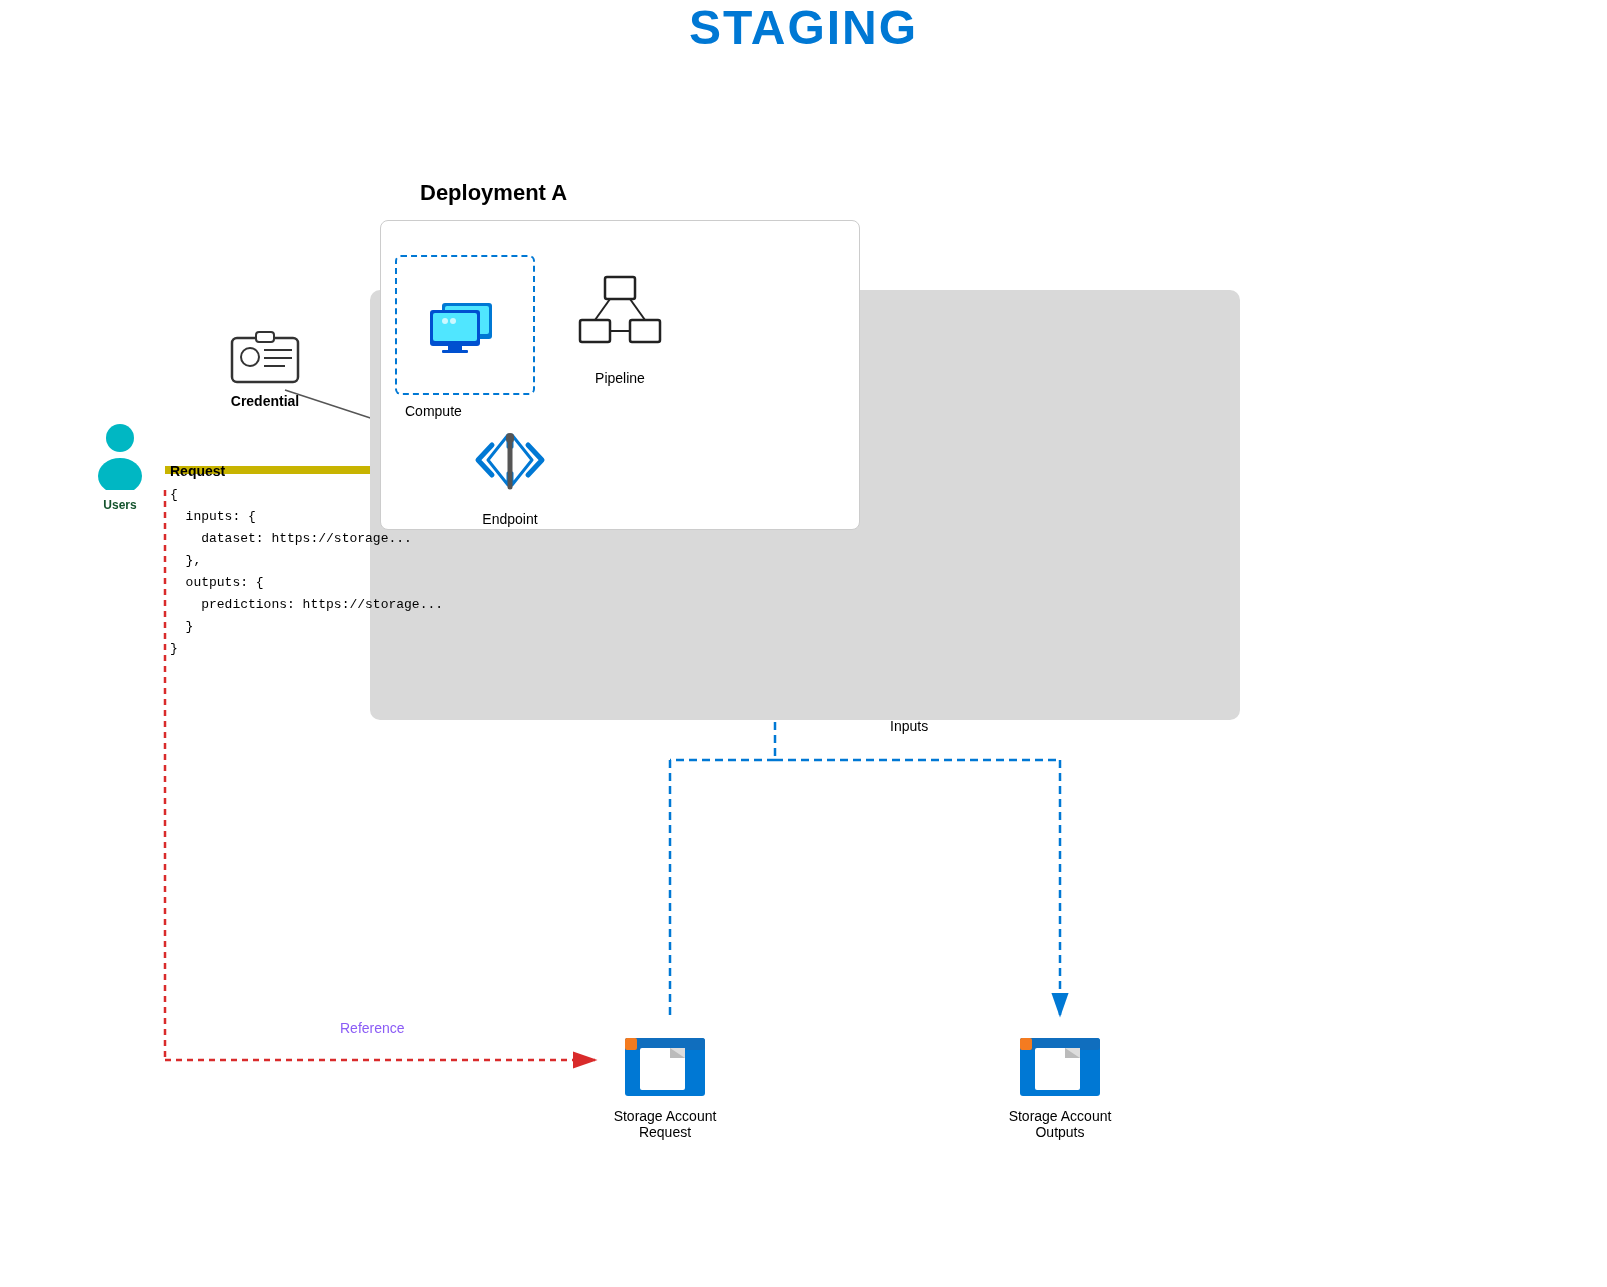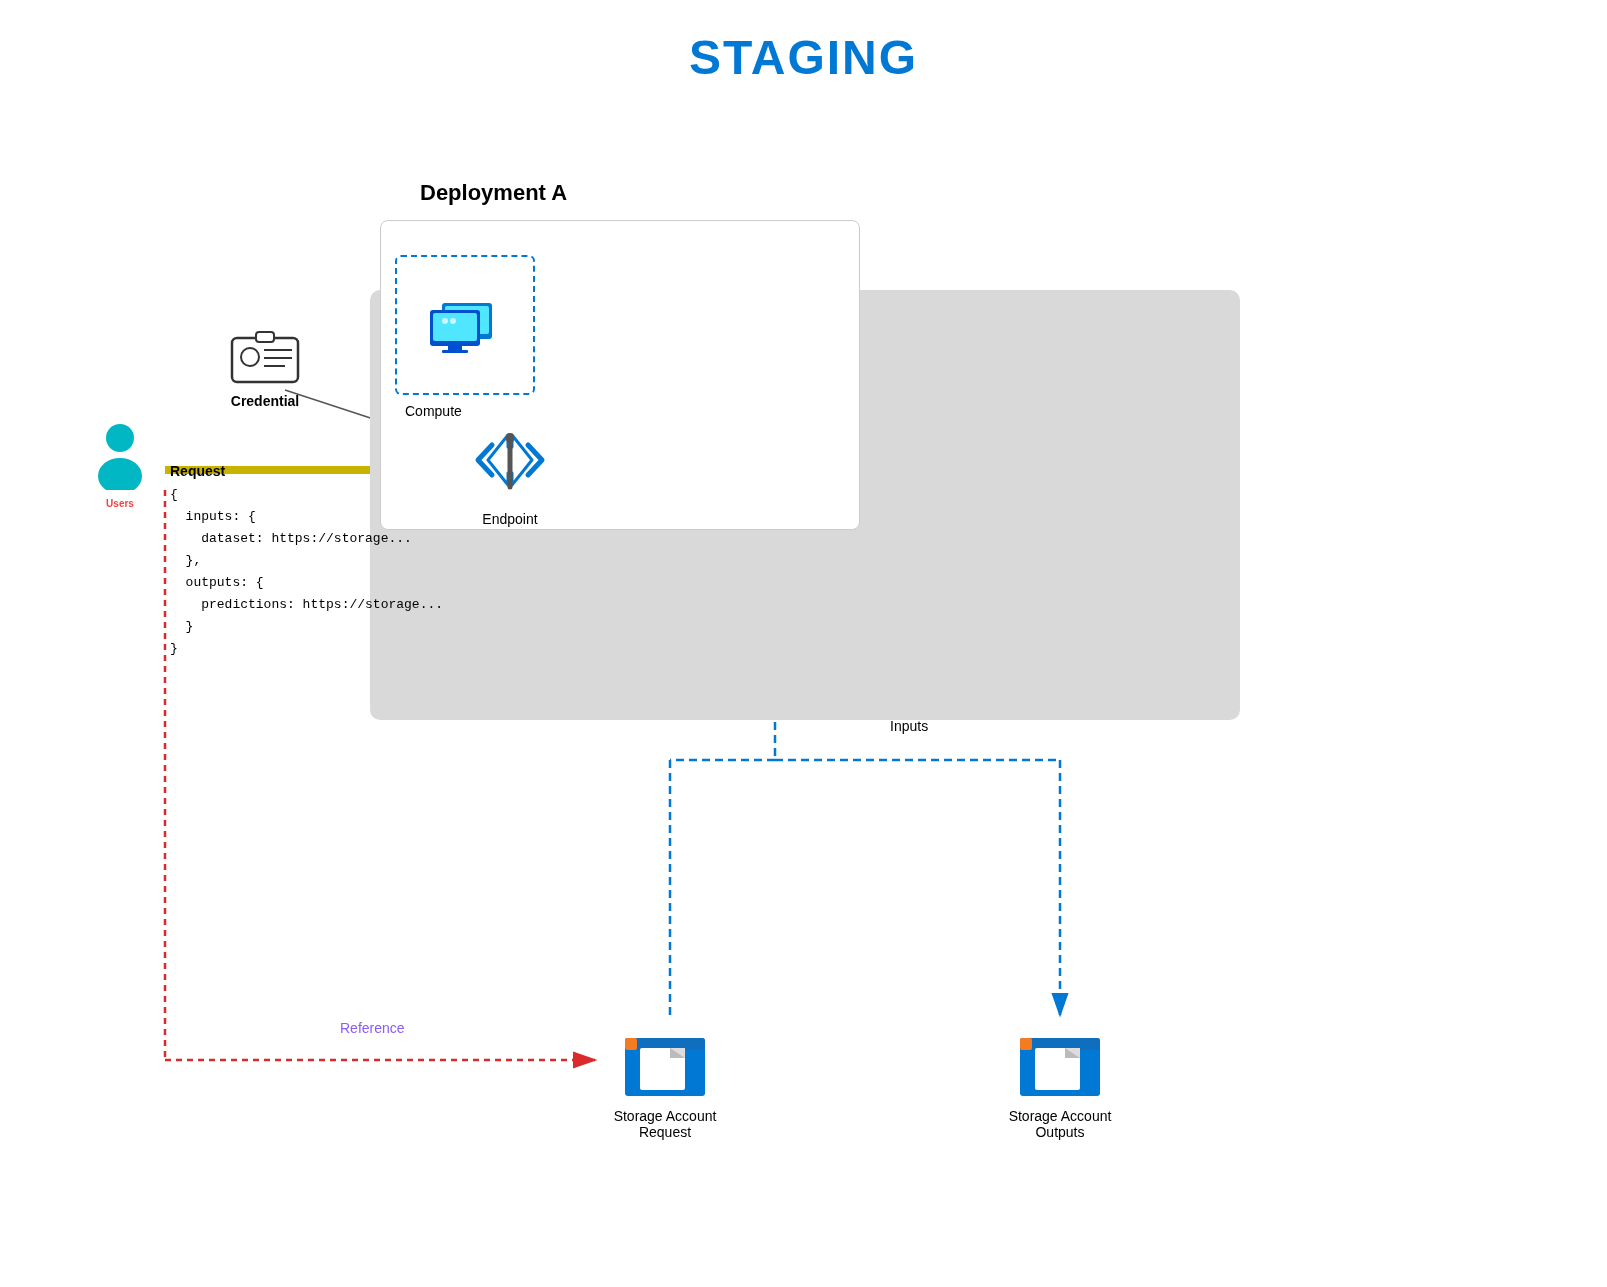--- a/index.html
+++ b/index.html
@@ -7,21 +7,20 @@
       background: #fff;
       font-family: 'Segoe UI', Arial, sans-serif;
       width: 1607px;
       height: 1287px;
       overflow: hidden;
       position: relative;
     }
 
     #page-title {
       text-align: center;
-      padding-top: 30px;
       font-size: 48px;
       font-weight: 900;
       color: #0078d4;
       letter-spacing: 2px;
     }
 
     .diagram-area {
       position: absolute;
       top: 160px;
       left: 50px;
@@ -70,23 +69,23 @@
       width: 80px;
     }
 
     .user-figure {
       width: 60px;
       height: 70px;
       margin: 0 auto;
     }
 
     .users-label {
-      font-size: 10px;
+      font-size: 12px;
       font-weight: 600;
-      color: #ef4444;
+      color: #14532d;
       margin-top: 4px;
     }
 
     
     .credential-icon {
       position: absolute;
       top: 170px;
       left: 170px;
       text-align: center;
       width: 90px;
@@ -336,20 +335,37 @@
 
       <rect x="28" y="58" width="14" height="5" fill="#0050d0"></rect>
       <rect x="22" y="62" width="26" height="3" rx="1" fill="#0050d0"></rect>
 
       <circle cx="25" cy="33" r="3" fill="#fff" opacity="0.7"></circle>
       <circle cx="33" cy="33" r="3" fill="#fff" opacity="0.7"></circle>
     </svg>
   </div>
   <div class="compute-label">Compute</div>
 
+  <div class="pipeline-icon">
+    <svg width="90" height="85" viewBox="0 0 90 85">
+
+      <rect x="30" y="2" width="30" height="22" rx="2" fill="none" stroke="#222" stroke-width="2.5"></rect>
+
+      <rect x="5" y="45" width="30" height="22" rx="2" fill="none" stroke="#222" stroke-width="2.5"></rect>
+
+      <rect x="55" y="45" width="30" height="22" rx="2" fill="none" stroke="#222" stroke-width="2.5"></rect>
+
+      <line x1="35" y1="24" x2="20" y2="45" stroke="#222" stroke-width="2"></line>
+
+      <line x1="55" y1="24" x2="70" y2="45" stroke="#222" stroke-width="2"></line>
+
+      <line x1="35" y1="56" x2="55" y2="56" stroke="#222" stroke-width="2"></line>
+    </svg>
+    <div class="pipeline-label">Pipeline</div>
+  </div>
 
   <div class="mount-label">Inputs</div>
 
   <div class="reference-label">Reference</div>
 
   <div class="storage-inputs">
     <svg width="90" height="80" viewBox="0 0 90 80">
 
       <rect x="5" y="18" width="80" height="58" rx="3" fill="#0078d4"></rect>
 

